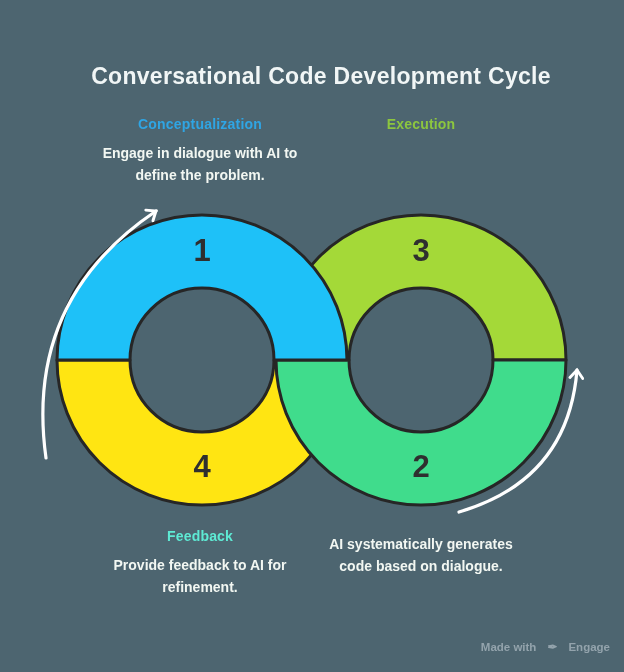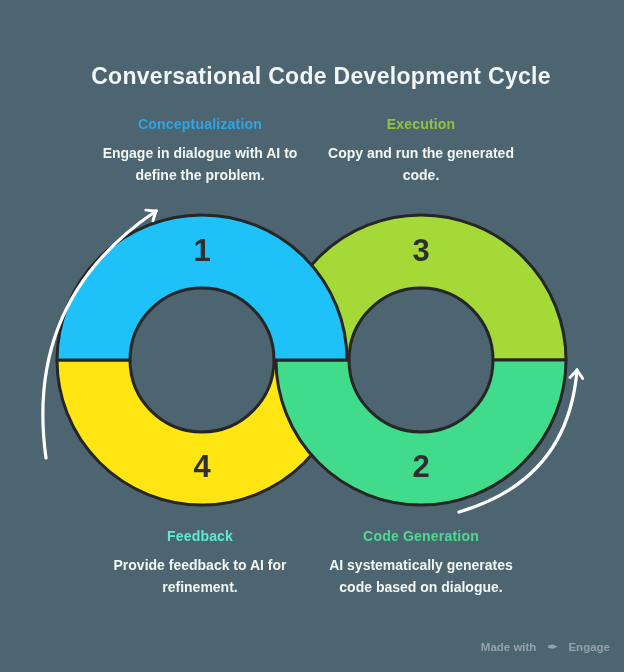--- a/index.html
+++ b/index.html
@@ -80,30 +80,28 @@
     <path class="cycle-arrow" marker-end="url(#ah)" d="M 459,512 Q 568,480 577,370"></path>
   </svg>
 
   <div class="label-block tl">
     <h2 class="h-blue">Conceptualization</h2>
     <p>Engage in dialogue with AI to define the problem.</p>
   </div>
 
   <div class="label-block tr">
     <h2 class="h-lime">Execution</h2>
-    <p>Copy and run the generated code.</p>
   </div>
 
   <div class="label-block bl">
     <h2 class="h-yellow">Feedback</h2>
     <p>Provide feedback to AI for refinement.</p>
   </div>
 
   <div class="label-block br">
-    <h2 class="h-emerald">Code Generation</h2>
     <p>AI systematically generates code based on dialogue.</p>
   </div>
 
   <div class="watermark">
     <span>Made with</span>
     <span class="pen">✒</span>
     <span>Engage</span>
   </div>
 
 </div>

